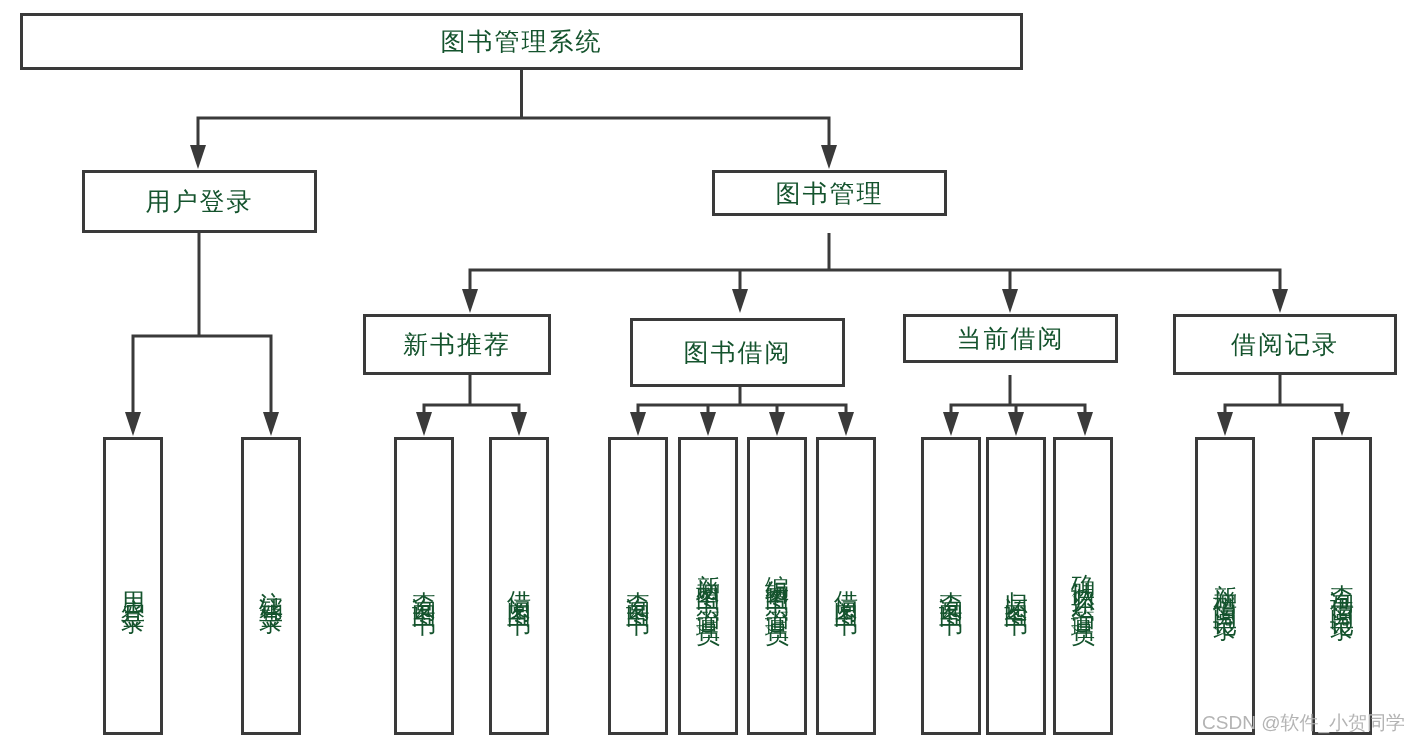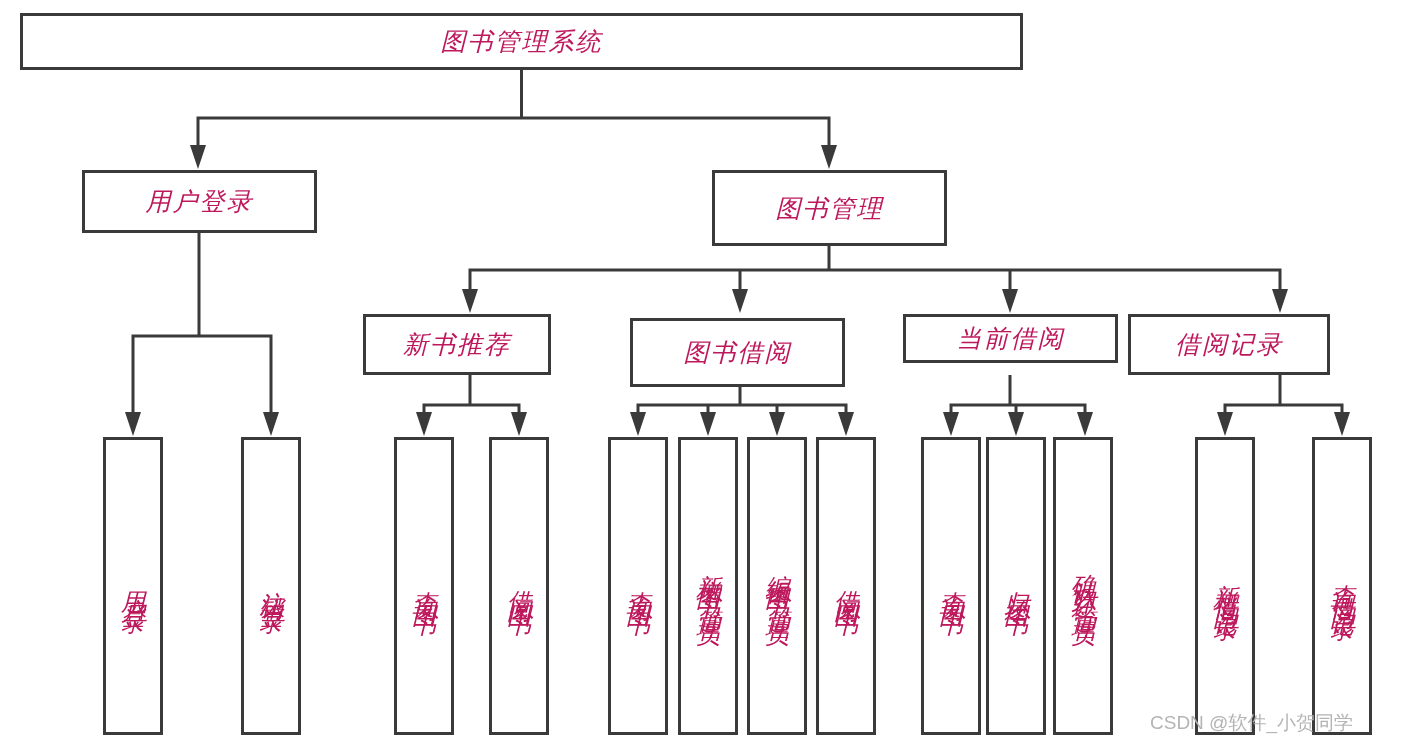--- a/index.html
+++ b/index.html
@@ -10,38 +10,38 @@
     font-family:"Liberation Sans", sans-serif;
     overflow:hidden;
   }
   .connectors{position:absolute;left:0;top:0;width:1405px;height:747px;}
   .node{
     position:absolute;
     box-sizing:border-box;
     background:#ffffff;
     border:3px solid #3a3a3a;
     display:flex;align-items:center;justify-content:center;
-    color:#be185d;
-    font-style:italic;
+    color:#14532d;
   }
   .node.h span{font-size:25px;letter-spacing:2px;white-space:nowrap;}
   .node.v span{
     writing-mode:vertical-rl;
     text-orientation:mixed;
     font-size:24px;
     letter-spacing:7px;
     line-height:1;
     white-space:nowrap;
   }
   .watermark{
     position:absolute;
     left:1150px;top:710px;
     width:255px;
     font-size:19px;
     color:#b4b4b4;
+    text-align:right;
     white-space:nowrap;
     z-index:5;
   }
 </style>
 </head>
 <body>
 
 <div class="canvas">
 
   <svg class="connectors" viewBox="0 0 1405 747" xmlns="http://www.w3.org/2000/svg">
@@ -103,34 +103,34 @@
       M1334 412 h16 l-8 24 z"></path>
   </svg>
 
   <div class="node h" style="left:20px;top:13px;width:1003px;height:57px">
     <span>图书管理系统</span>
   </div>
 
   <div class="node h" style="left:82px;top:170px;width:235px;height:63px">
     <span>用户登录</span>
   </div>
-  <div class="node h" style="left:712px;top:170px;width:235px;height:76px">
+  <div class="node h" style="left:712px;top:170px;width:235px;height:46px">
     <span>图书管理</span>
   </div>
 
   <div class="node h" style="left:363px;top:314px;width:188px;height:61px">
     <span>新书推荐</span>
   </div>
   <div class="node h" style="left:630px;top:318px;width:215px;height:69px">
     <span>图书借阅</span>
   </div>
   <div class="node h" style="left:903px;top:314px;width:215px;height:49px">
     <span>当前借阅</span>
   </div>
-  <div class="node h" style="left:1128px;top:314px;width:202px;height:61px">
+  <div class="node h" style="left:1173px;top:314px;width:224px;height:61px">
     <span>借阅记录</span>
   </div>
 
   <div class="node v" style="left:103px;top:437px;width:60px;height:298px">
     <span>用户登录</span>
   </div>
   <div class="node v" style="left:241px;top:437px;width:60px;height:298px">
     <span>注销登录</span>
   </div>
 

